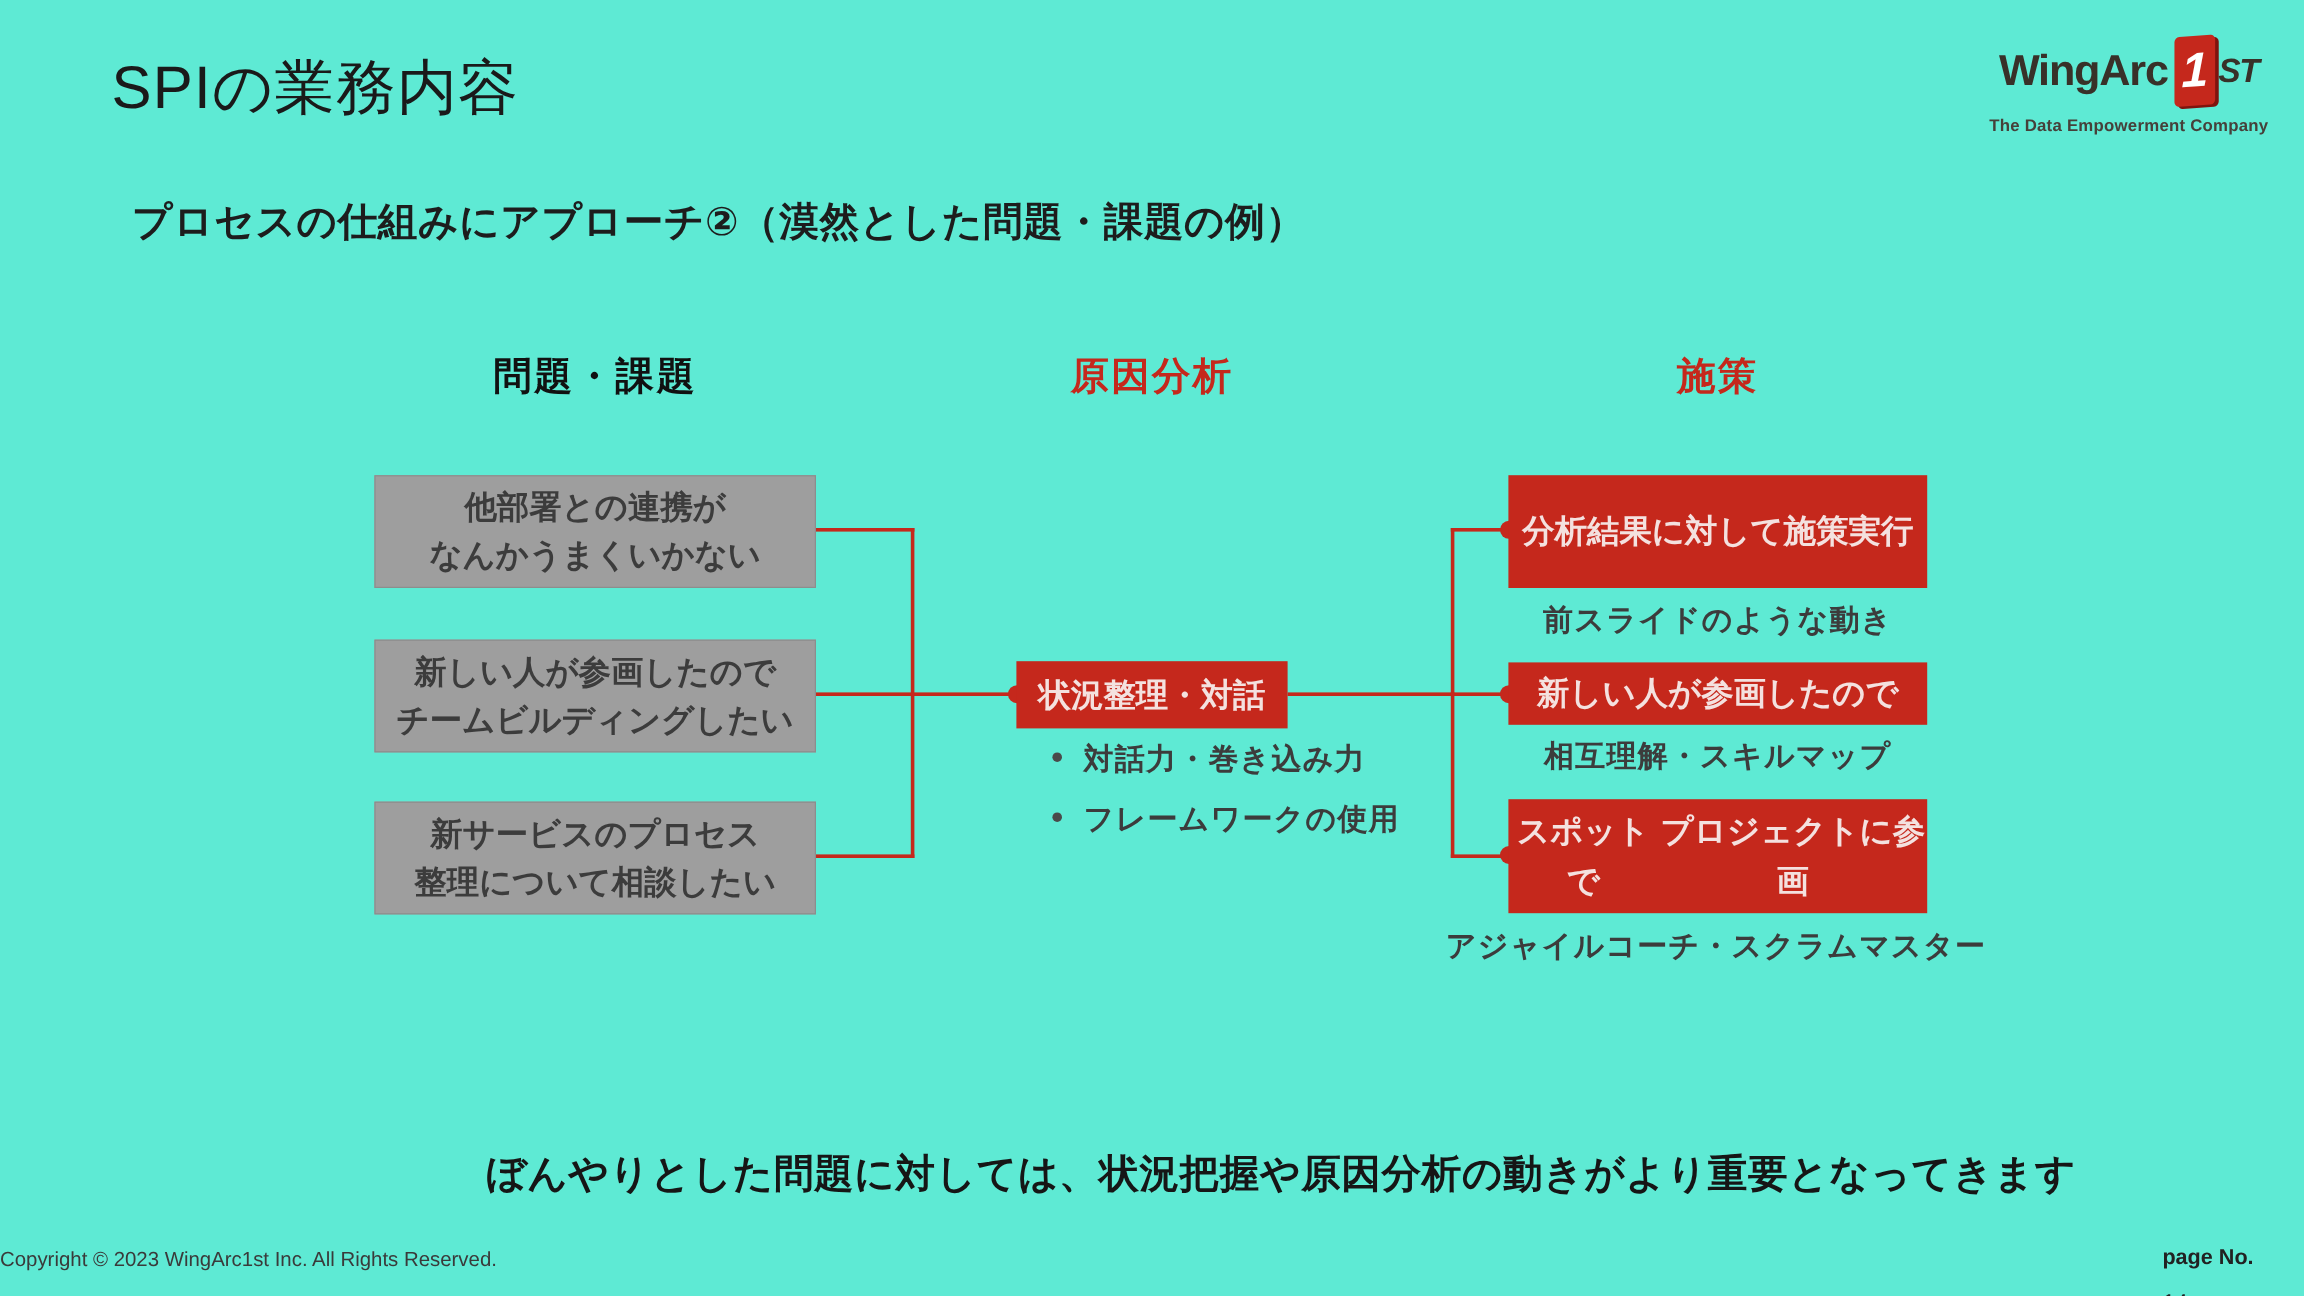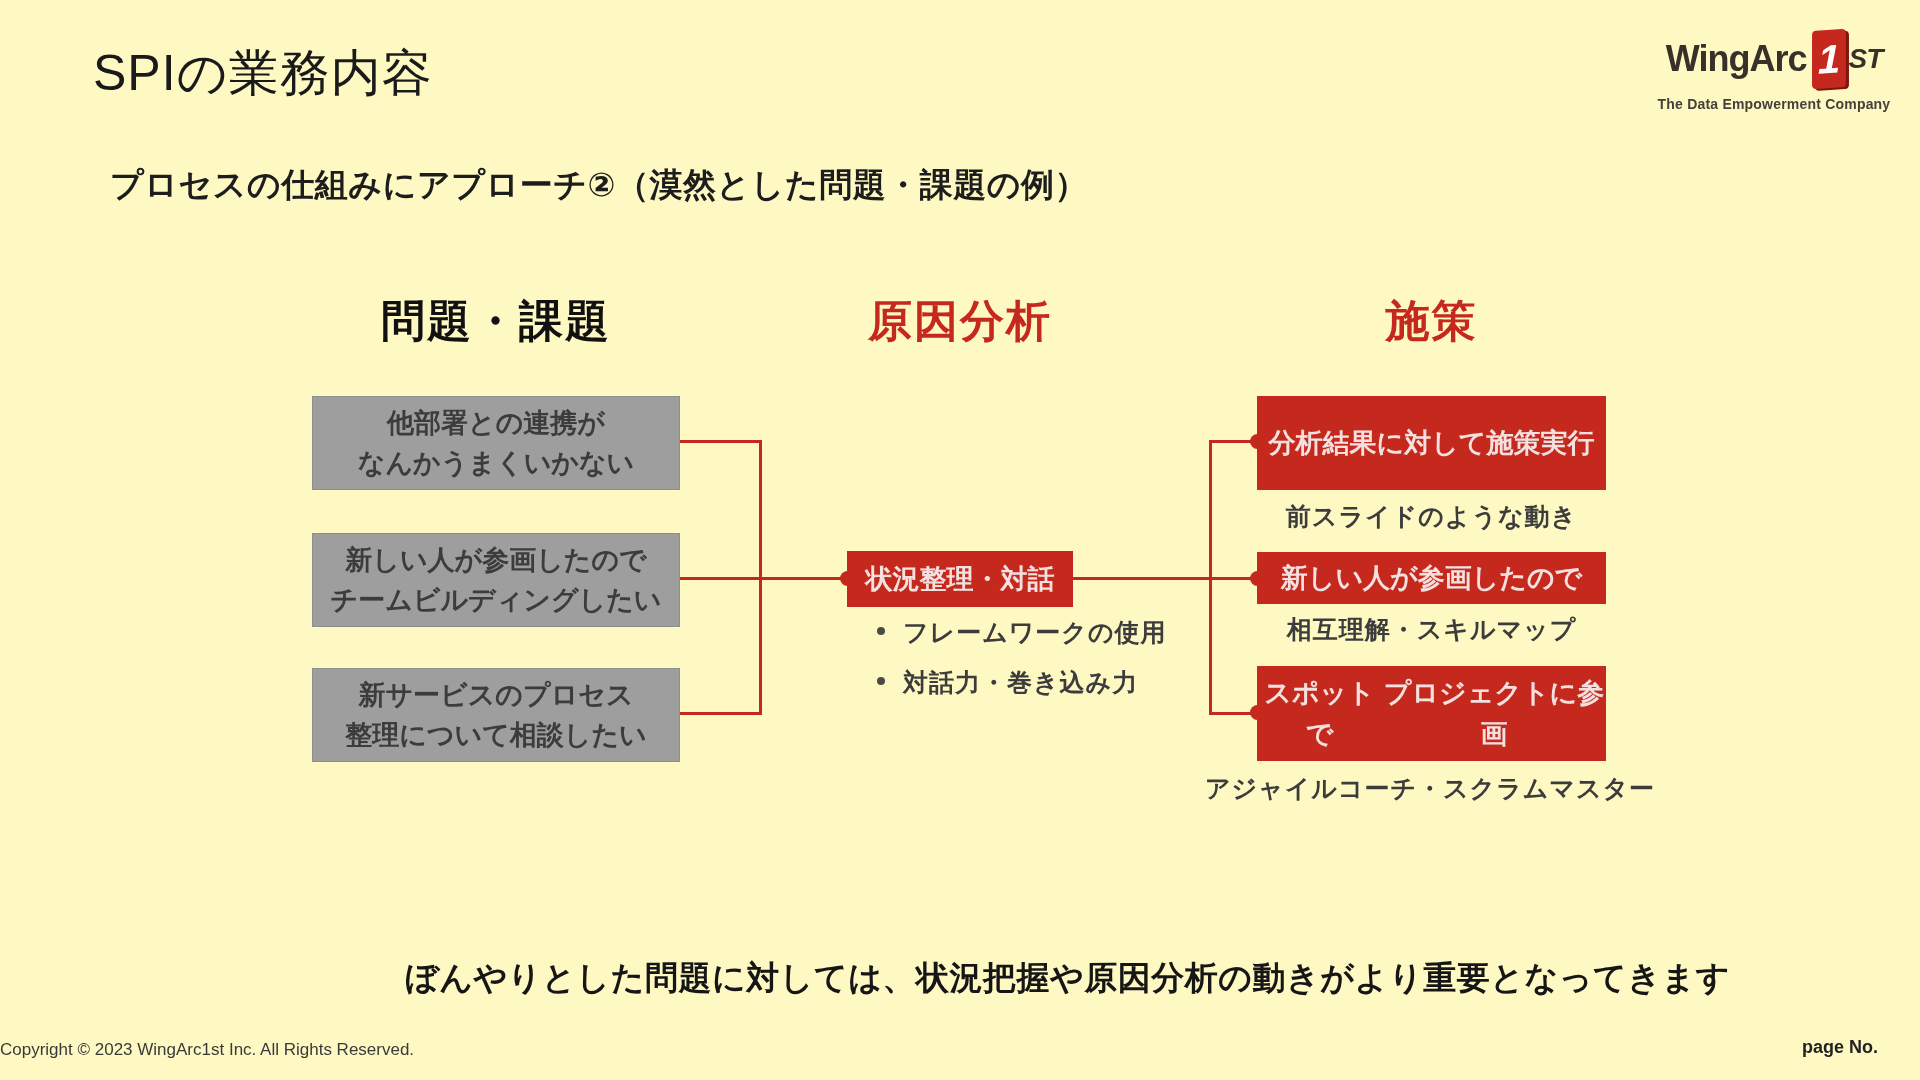--- a/index.html
+++ b/index.html
@@ -7,36 +7,36 @@
     --box-gray:#9e9e9e;
     --box-gray-border:#8d8d8d;
     --gray-text:#3c3c3c;
     --red-box-text:#f4e1df;
     --logo-dark:#383129;
     --text-dark:#1a1a1a;
   }
   *{margin:0;padding:0;box-sizing:border-box;}
   html,body{width:1920px;height:1080px;}
   body{font-family:"Liberation Sans","DejaVu Sans",sans-serif;background:#fff;overflow:hidden;}
-  .slide{position:relative;width:1920px;height:1080px;background:#fef9c3;}
+  .slide{position:relative;width:1920px;height:1080px;background:#5eead4;}
 
   .title{position:absolute;left:93px;top:40px;font-size:50px;font-weight:400;color:var(--text-dark);letter-spacing:1px;}
   .subtitle{position:absolute;left:110px;top:163px;font-size:33px;font-weight:700;color:#1d1d1d;letter-spacing:0.5px;}
 
   
   .logo{position:absolute;right:26px;top:30px;width:240px;}
   .logo-row{display:flex;align-items:center;justify-content:center;}
   .logo-wingarc{font-size:36px;font-weight:800;color:var(--logo-dark);letter-spacing:-1px;}
   .logo-block{position:relative;width:34px;height:58px;background:var(--accent-red);border-radius:4px;margin:0 2px 0 6px;transform:rotate(-4deg) skewX(-4deg);box-shadow:3px 2px 0 #7e140e;display:flex;align-items:center;justify-content:center;}
   .logo-block span{color:#fff;font-size:40px;font-weight:800;font-style:italic;line-height:1;}
   .logo-st{font-size:28px;font-weight:800;font-style:italic;color:var(--logo-dark);letter-spacing:-1px;}
   .logo-tagline{margin-top:8px;text-align:center;font-size:14px;font-weight:700;color:#46403a;letter-spacing:0.2px;}
 
   
-  .col-header{position:absolute;top:292px;font-size:44px;font-weight:700;text-align:center;letter-spacing:2px;}
+  .col-header{position:absolute;top:292px;font-size:32px;font-weight:700;text-align:center;letter-spacing:2px;}
   .col-header.problems{left:312px;width:368px;color:#111;}
   .col-header.analysis{left:822px;width:276px;color:var(--accent-red);}
   .col-header.measures{left:1257px;width:349px;color:var(--accent-red);}
 
   
   .gray-box{position:absolute;left:312px;width:368px;height:94px;background:var(--box-gray);border:1px solid var(--box-gray-border);color:var(--gray-text);font-size:27px;font-weight:700;display:flex;flex-direction:column;align-items:center;justify-content:center;line-height:1.5;text-align:right;}
   .gray-box.b1{top:396px;}
   .gray-box.b2{top:533px;}
   .gray-box.b3{top:668px;}
 
@@ -133,25 +133,25 @@
   <div class="cdot d2"></div>
   <div class="cdot d3"></div>
 
   <div class="red-box mid">
     <span>状況整理・対話</span>
   </div>
 
   <div class="bullet-list">
     <div class="bullet-row">
       <span class="bullet-dot"></span>
-      <span class="bullet-text">フレームワークの使用</span>
+      <span class="bullet-text">対話力・巻き込み力</span>
     </div>
     <div class="bullet-row">
       <span class="bullet-dot"></span>
-      <span class="bullet-text">対話力・巻き込み力</span>
+      <span class="bullet-text">フレームワークの使用</span>
     </div>
   </div>
 
   <div class="red-box r1">
     <span>分析結果に対して</span>
     <span>施策実行</span>
   </div>
   <div class="caption c1">前スライドのような動き</div>
 
   <div class="red-box r2">

